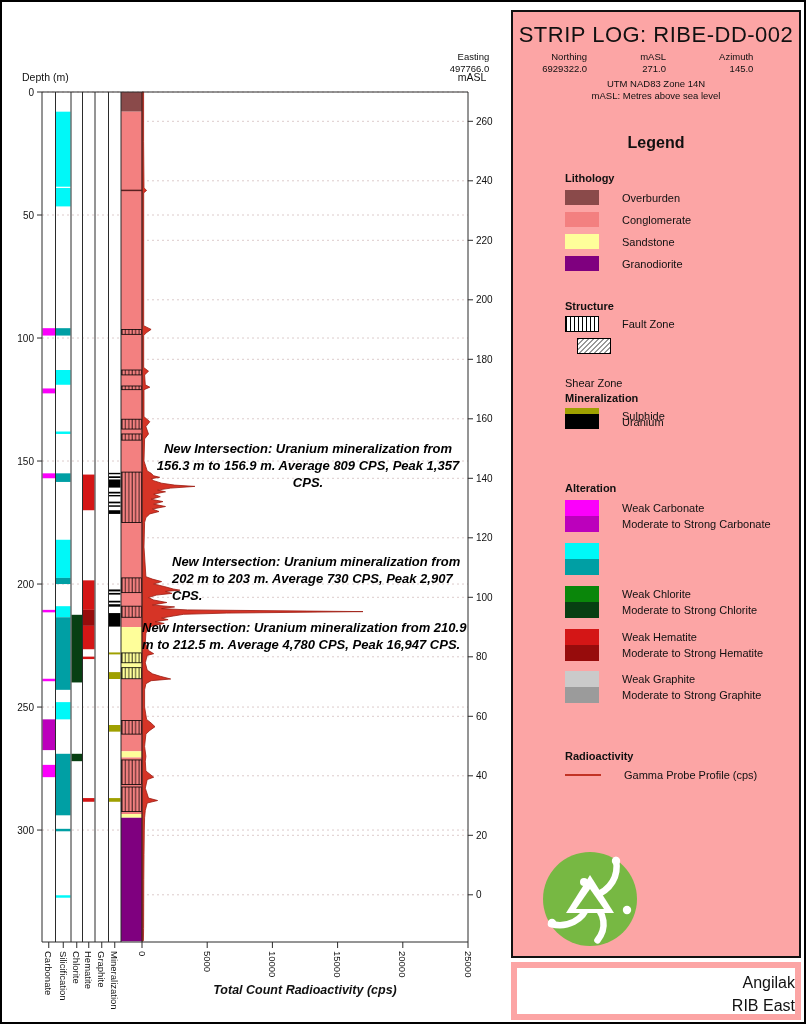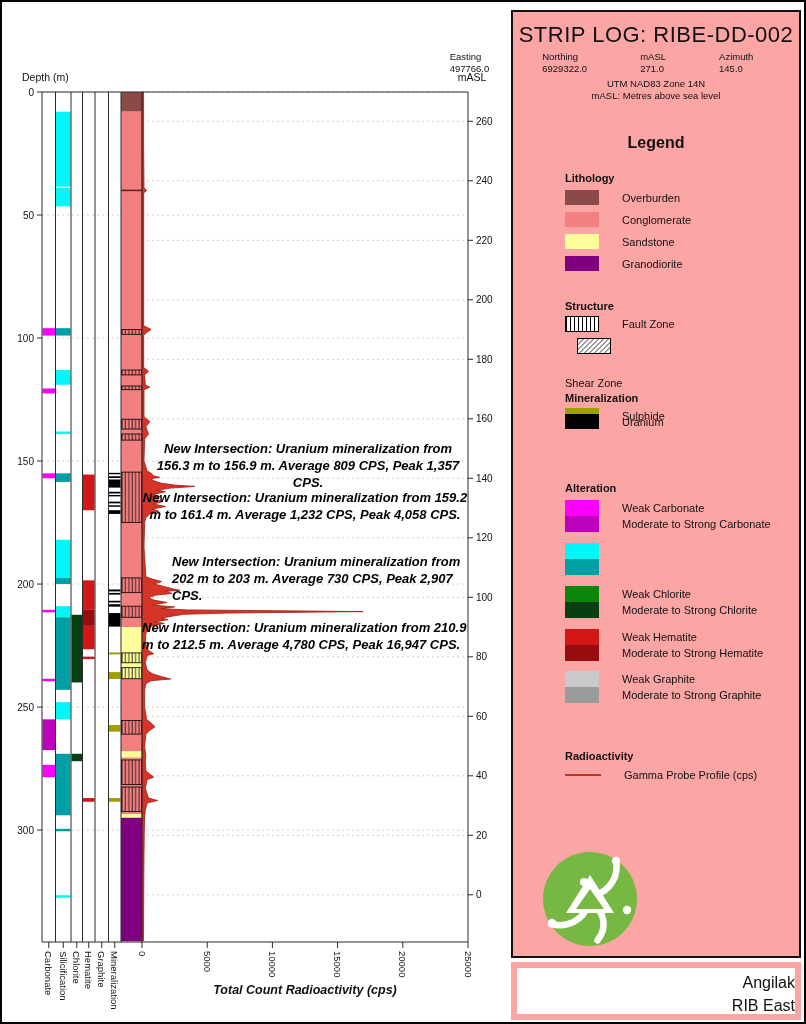--- a/index.html
+++ b/index.html
@@ -8,21 +8,21 @@
         font-family:"Liberation Sans","DejaVu Sans",sans-serif;color:#111;}
   svg text{font-family:"Liberation Sans","DejaVu Sans",sans-serif;}
   .plot-wrap{position:absolute;left:0;top:0;width:511px;height:1024px;}
   .annos{position:absolute;left:0;top:0;width:511px;height:1024px;pointer-events:none;}
   .anno{position:absolute;font-size:13px;font-weight:bold;font-style:italic;line-height:1.3;color:#000;}
   
   .panel{position:absolute;left:509px;top:8px;width:290px;height:948px;border:2px solid #111;
          box-sizing:border-box;background:#fca5a5;}
   .panel-title{position:absolute;top:10px;left:0;width:100%;text-align:center;font-size:22px;letter-spacing:.5px;}
   .params{position:absolute;top:39px;left:0;width:100%;display:flex;justify-content:center;gap:9px;}
-  .param{text-align:left;font-size:9.5px;line-height:1.25;margin-left:44px;}
+  .param{text-align:right;font-size:9.5px;line-height:1.25;margin-left:44px;}
   .notes{position:absolute;top:66px;left:0;width:100%;text-align:center;font-size:9.5px;line-height:1.25;}
   .legend-title{position:absolute;top:122px;left:0;width:100%;text-align:center;font-size:16px;font-weight:bold;}
   .sec-head{position:absolute;left:52px;font-size:11px;font-weight:bold;}
   .lrow{position:absolute;left:52px;display:flex;align-items:center;gap:23px;}
   .swatch{width:34px;height:15px;flex:0 0 auto;}
   .swatch.bordered{border:1px solid #000;box-sizing:border-box;height:16px;}
   .fault-pat{background:repeating-linear-gradient(90deg,#000 0 1px,#fff 1px 4px);}
   .shear-pat{background:repeating-linear-gradient(135deg,#999 0 1px,#fff 1px 3.5px);}
   .lrow .lab{font-size:11px;}
   .alt-pair{position:absolute;left:52px;display:flex;gap:23px;}
@@ -214,21 +214,20 @@
         <line x1="86.75" y1="940" x2="86.75" y2="946" stroke="#2B2B2B" stroke-width="1"></line>
         <text x="86.75" y="949" font-size="9.5" fill="#111" transform="rotate(90 86.75 949)" dy="0.35em">Hematite</text>
         <line x1="99.75" y1="940" x2="99.75" y2="946" stroke="#2B2B2B" stroke-width="1"></line>
         <text x="99.75" y="949" font-size="9.5" fill="#111" transform="rotate(90 99.75 949)" dy="0.35em">Graphite</text>
         <line x1="112.75" y1="940" x2="112.75" y2="946" stroke="#2B2B2B" stroke-width="1"></line>
         <text x="112.75" y="949" font-size="9.5" fill="#111" transform="rotate(90 112.75 949)" dy="0.35em">Mineralization</text>
         <text x="303" y="992" font-size="12.5" text-anchor="middle" font-weight="bold" font-style="italic" fill="#111">Total Count Radioactivity (cps)</text>
       </svg>
     <div class="annos" id="annos">
         <div class="anno" style="left: 150px; top: 439px; width: 312px; text-align: center;">New Intersection: Uranium mineralization from 156.3 m to 156.9 m. Average 809 CPS, Peak 1,357 CPS.</div>
-        <div class="anno" style="left: 138px; top: 488px; width: 330px; text-align: center;">New Intersection: Uranium mineralization from 159.2 m to 161.4 m. Average 1,232 CPS, Peak 4,058 CPS.</div>
         <div class="anno" style="left: 170px; top: 552px; width: 302px; text-align: left;">New Intersection: Uranium mineralization from 202 m to 203 m. Average 730 CPS, Peak 2,907 CPS.</div>
         <div class="anno" style="left: 140px; top: 618px; width: 336px; text-align: left;">New Intersection: Uranium mineralization from 210.9 m to 212.5 m. Average 4,780 CPS, Peak 16,947 CPS.</div>
       </div>
   </div>
 
   <div class="panel">
     <div class="panel-title">STRIP LOG: RIBE-DD-002</div>
     <div class="params" id="params">
         <div class="param">
           <div>Easting</div>

